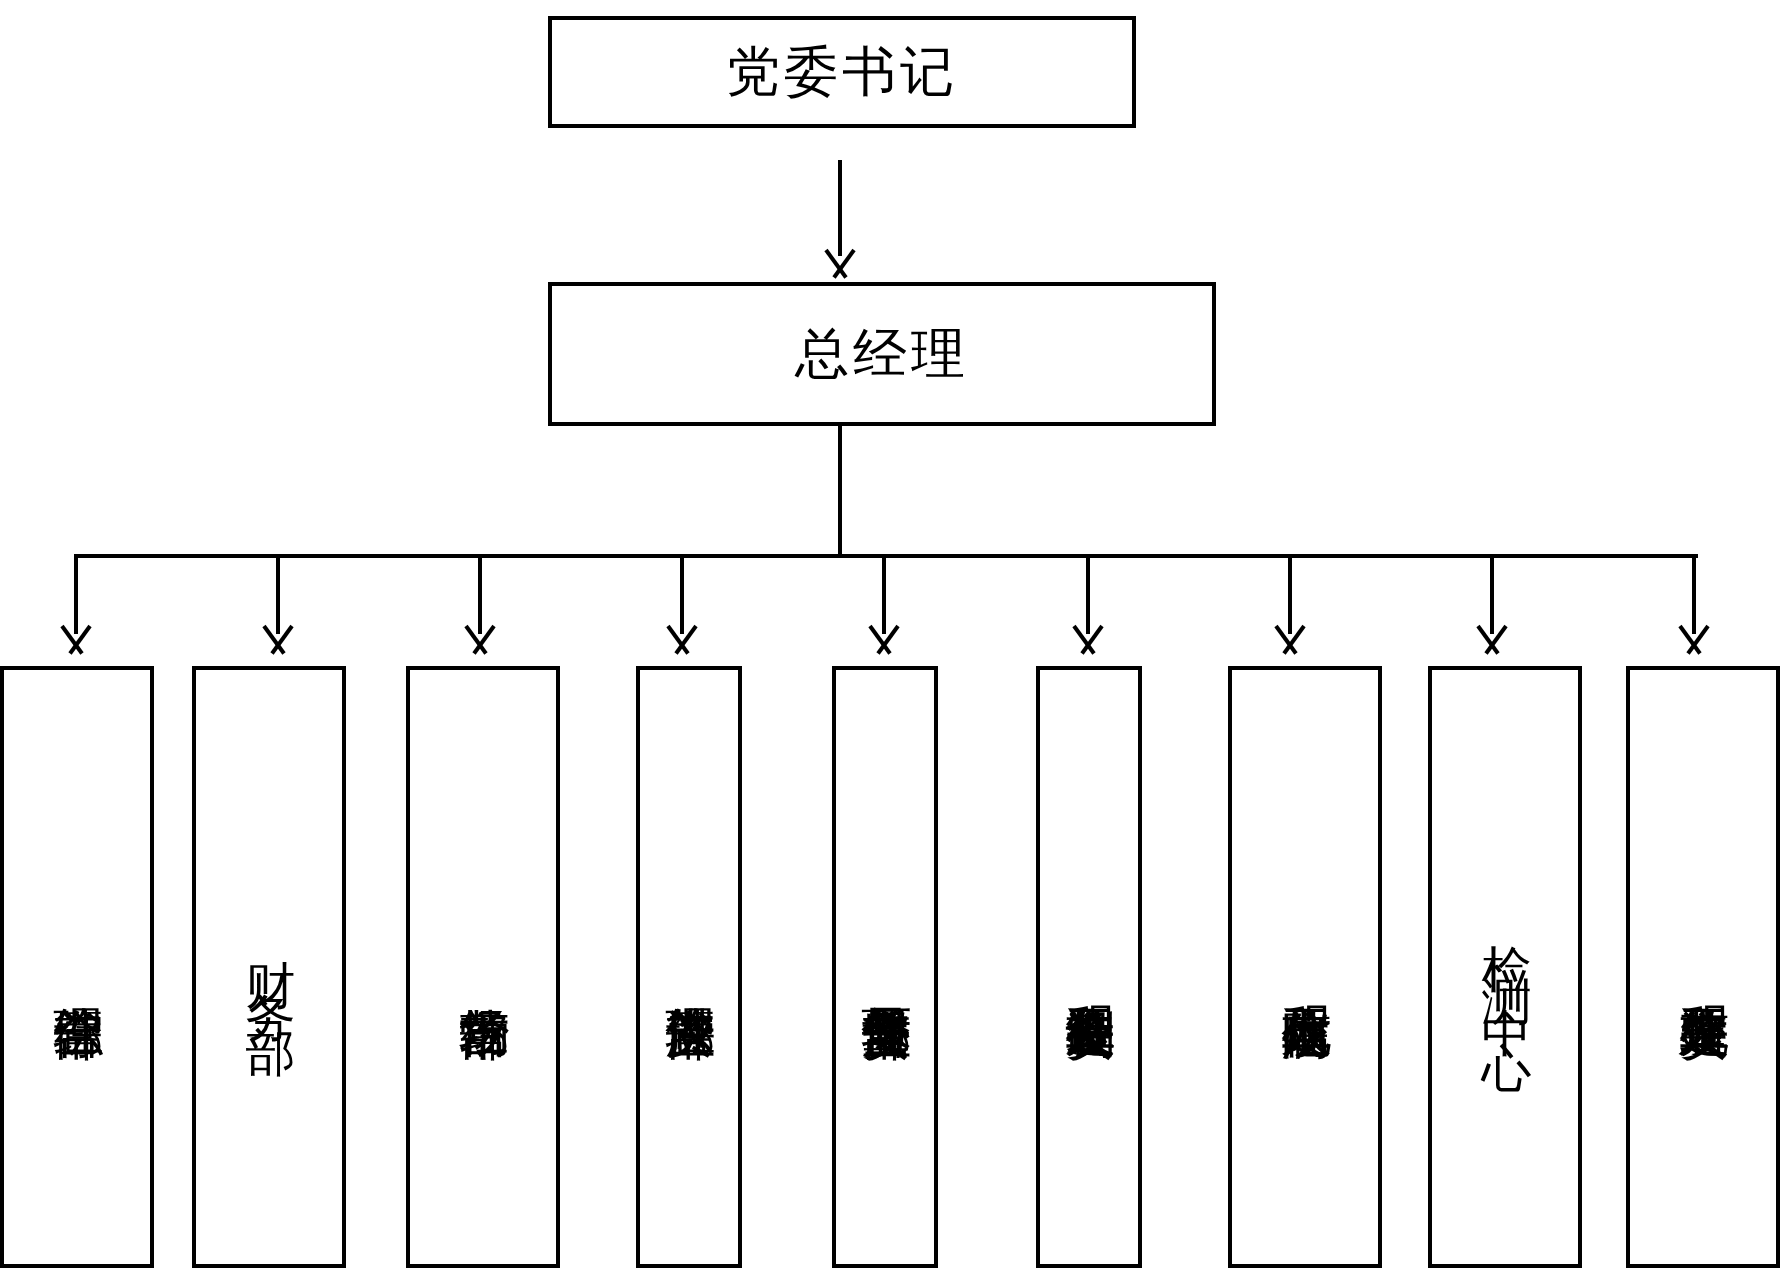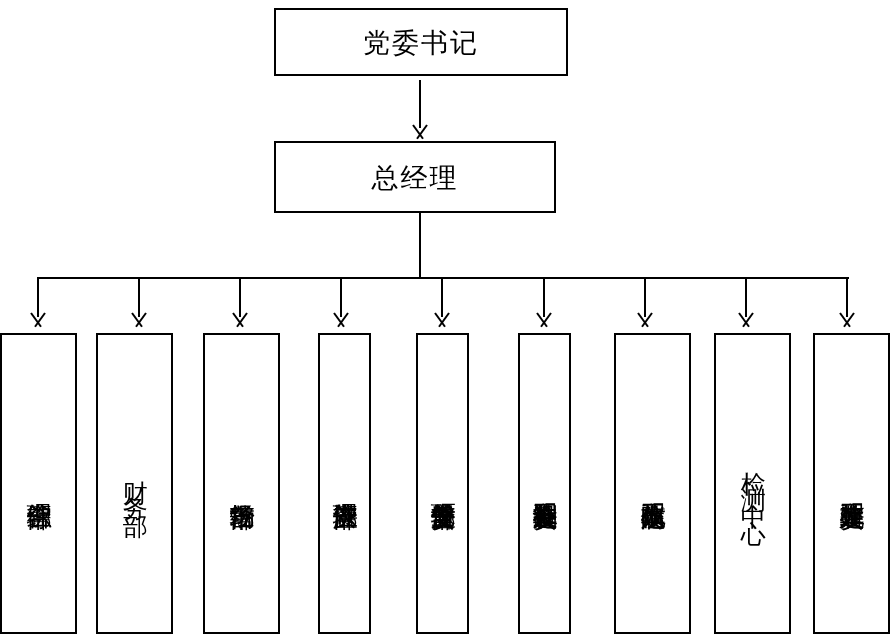--- a/index.html
+++ b/index.html
@@ -37,27 +37,27 @@
     line-height: 1;
     color: #000000;
     letter-spacing: 2px;
     white-space: nowrap;
   }
 
   #node-secretary {
     left: 274px;
     top: 8px;
     width: 294px;
-    height: 68px;
+    height: 56px;
   }
 
   #node-gm {
     left: 274px;
     top: 141px;
-    width: 282px;
+    width: 334px;
     height: 72px;
   }
 
   
   .dept-box {
     top: 333px;
     height: 301px;
     align-items: center;
     justify-content: center;
   }

